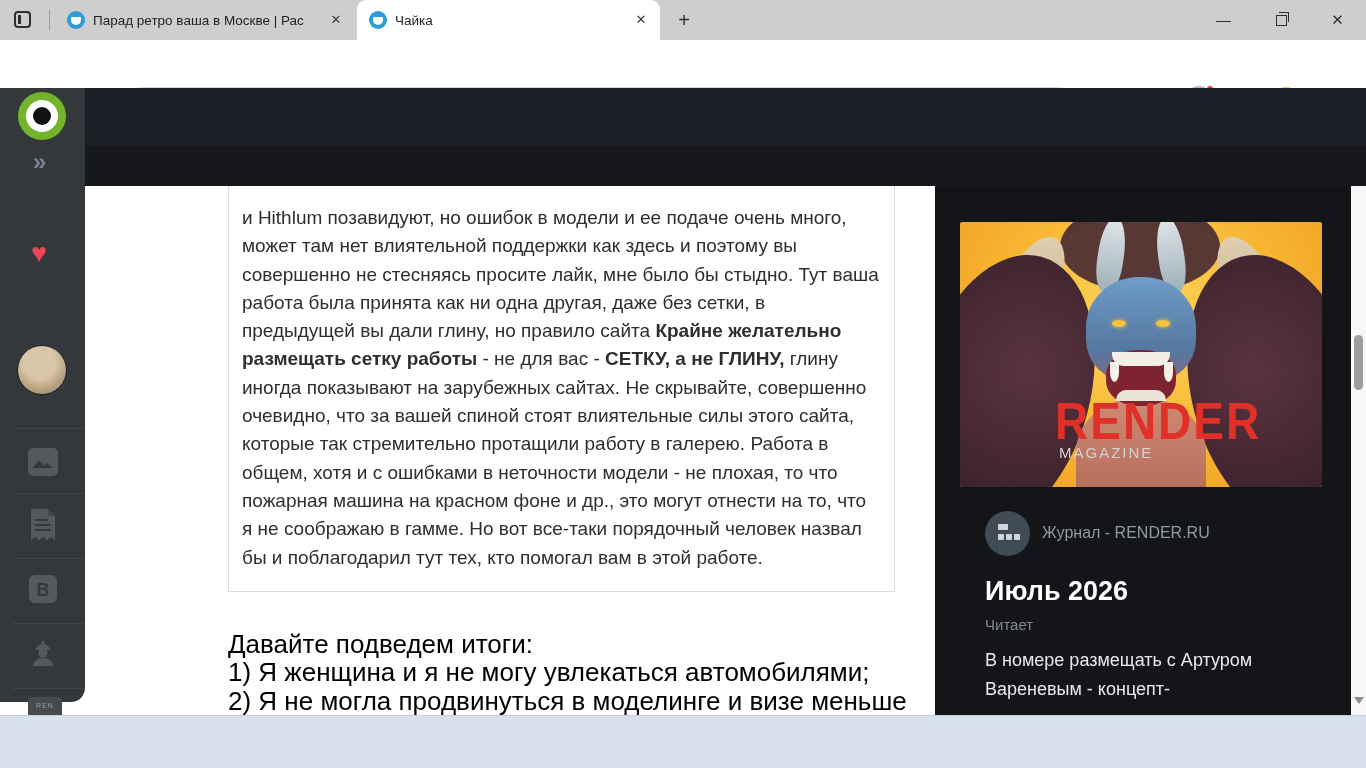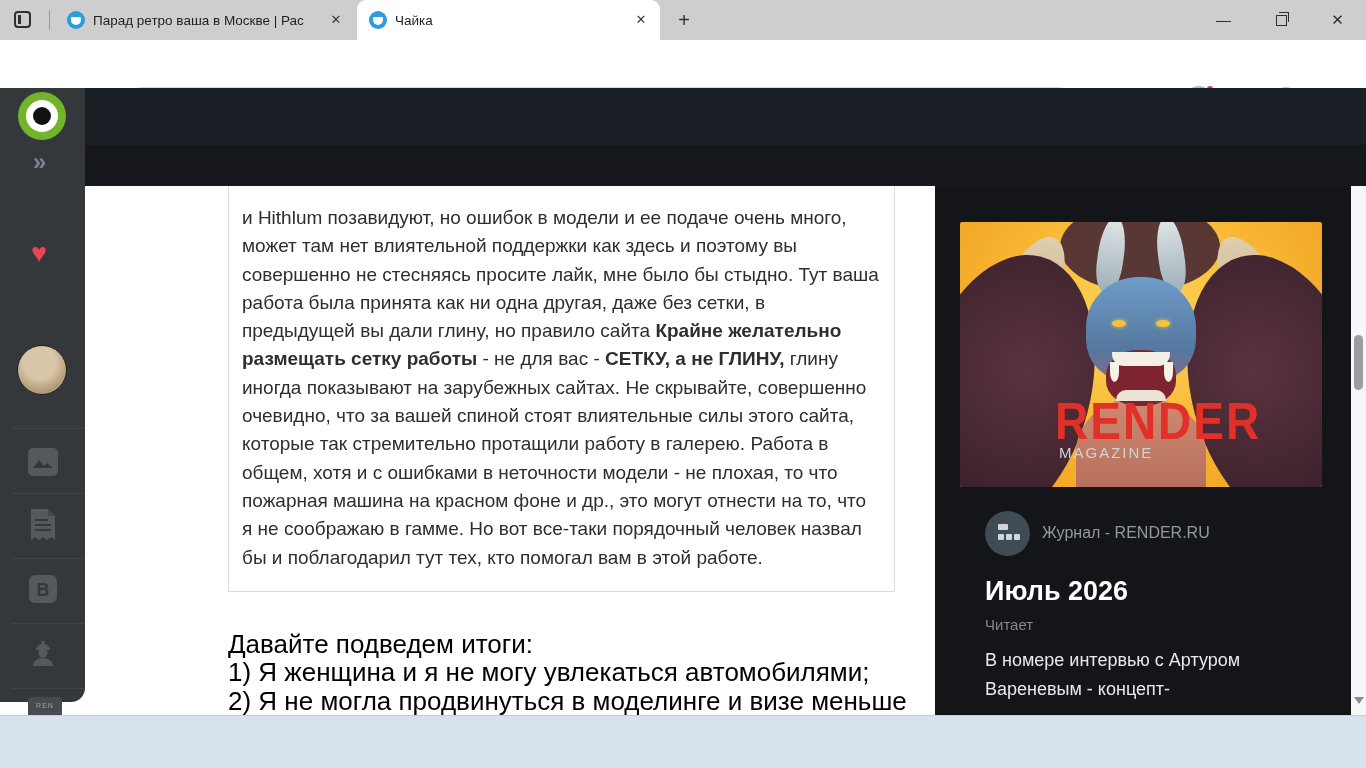--- a/index.html
+++ b/index.html
@@ -354,21 +354,21 @@
 
   <div class="mag-avatar abs">
     <i class="g1"></i>
       <i class="g2"></i>
       <i class="g3"></i>
       <i class="g4"></i>
   </div>
   <div class="mag-source abs">Журнал - RENDER.RU</div>
   <div class="mag-title abs">Июль 2026</div>
   <div class="mag-cat abs">Читает</div>
-  <div class="mag-teaser abs">В номере интервью с Артуром Вареневым - концепт-</div>
+  <div class="mag-teaser abs">В номере размещать с Артуром Вареневым - концепт-</div>
 
   <div id="scrolltrack" class="abs"></div>
   <div id="scrollthumb" class="abs"></div>
   <div id="scrolldown" class="abs"></div>
 
   <div id="taskbar" class="abs">
     
 
     
 

